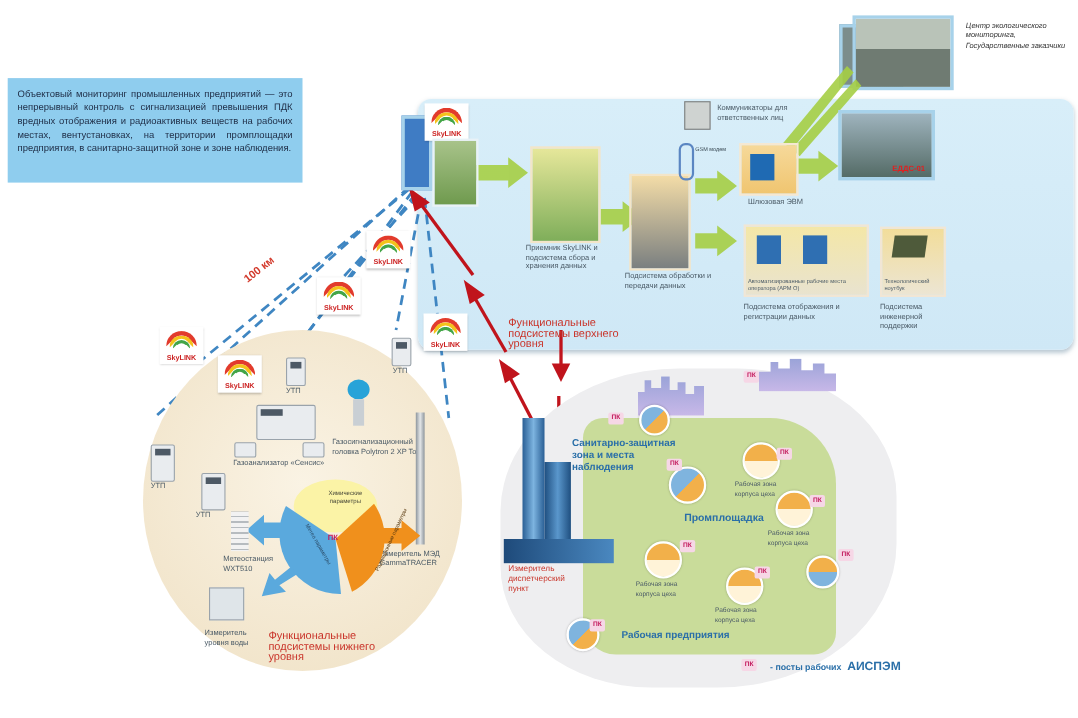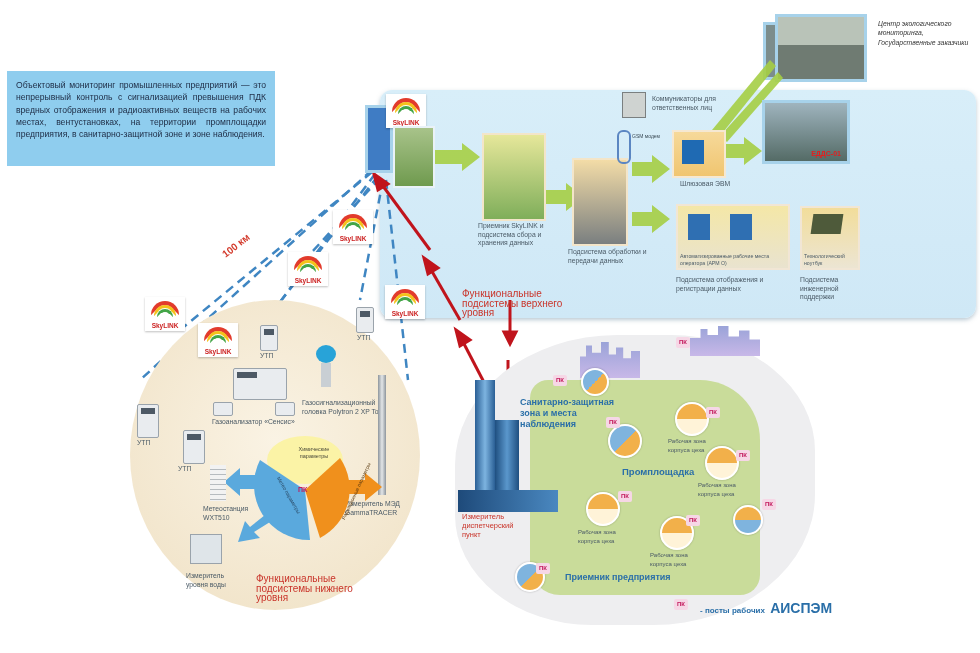--- a/index.html
+++ b/index.html
@@ -201,36 +201,36 @@
 <div class="abs" style="left:268px;top:492px;font-size:5px;color:#2a4a66;transform:rotate(60deg);">Метео параметры</div>
 <div class="abs" style="left:325px;top:488px;font-size:5px;color:#5a3a10;transform:rotate(-65deg);">Радиационные параметры</div>
 <div class="abs" style="left:298px;top:486px;font-size:7px;color:#c2185b;font-weight:bold;">ПК</div>
 
 <div class="abs" style="left:210px;top:465px;width:16px;height:36px;background:repeating-linear-gradient(180deg,#f2f2f2 0 4px,#b6bbbf 4px 5px);"></div>
 <div class="abs small" style="left:203px;top:505px;width:60px;">Метеостанция WXT510</div>
 
 <div class="abs" style="left:190px;top:534px;width:30px;height:28px;background:#dfe5e9;border:1px solid #9aa3ab;"></div>
 <div class="abs small" style="left:186px;top:572px;width:50px;">Измеритель уровня воды</div>
 
-<div class="abs red-label" style="left:256px;top:574px;width:120px;">Функциональные подсистемы нижнего уровня</div>
+<div class="abs red-label" style="left:244px;top:574px;width:120px;">Функциональные подсистемы нижнего уровня</div>
 
 <div class="abs enterprise-outer"></div>
 <div class="abs enterprise-green"></div>
 
 <div class="abs" style="left:580px;top:342px;width:60px;height:36px;background:linear-gradient(180deg,#9aa3d8,#c8b8e8);clip-path:polygon(0 100%,0 40%,10% 40%,10% 10%,20% 10%,20% 30%,35% 30%,35% 0,48% 0,48% 35%,60% 35%,60% 15%,72% 15%,72% 45%,85% 45%,85% 25%,100% 25%,100% 100%);"></div>
 <div class="abs" style="left:690px;top:326px;width:70px;height:30px;background:linear-gradient(180deg,#9aa3d8,#c8b8e8);clip-path:polygon(0 100%,0 40%,15% 40%,15% 10%,25% 10%,25% 30%,40% 30%,40% 0,55% 0,55% 35%,70% 35%,70% 15%,85% 15%,85% 45%,100% 45%,100% 100%);"></div>
 
 <div class="abs" style="left:475px;top:380px;width:20px;height:130px;background:linear-gradient(90deg,#2a5f95,#7db4e0,#2a5f95);"></div>
 <div class="abs" style="left:495px;top:420px;width:24px;height:90px;background:linear-gradient(90deg,#1f4f80,#5a97cc,#1f4f80);"></div>
 <div class="abs" style="left:458px;top:490px;width:100px;height:22px;background:linear-gradient(90deg,#1e4a7a,#4a88c0);"></div>
 <div class="abs" style="left:462px;top:512px;width:70px;font-size:7.5px;line-height:9px;color:#c9342a;">Измеритель диспетчерский пункт</div>
 
 <div class="abs blue-zone" style="left:520px;top:397px;width:110px;font-size:9px;line-height:11px;">Санитарно-защитная зона и места наблюдения</div>
 <div class="abs blue-zone" style="left:622px;top:466px;font-size:9.5px;">Промплощадка</div>
-<div class="abs blue-zone" style="left:565px;top:572px;font-size:9px;">Приемник предприятия</div>
+<div class="abs blue-zone" style="left:565px;top:572px;font-size:9px;">Рабочая предприятия</div>
 
 <div class="abs workzone" style="left:675px;top:402px;"></div>
 <div class="abs small" style="left:668px;top:437px;width:50px;font-size:6px;">Рабочая зона корпуса цеха</div>
 <div class="abs workzone" style="left:705px;top:446px;"></div>
 <div class="abs small" style="left:698px;top:481px;width:50px;font-size:6px;">Рабочая зона корпуса цеха</div>
 <div class="abs workzone" style="left:586px;top:492px;"></div>
 <div class="abs small" style="left:578px;top:528px;width:50px;font-size:6px;">Рабочая зона корпуса цеха</div>
 <div class="abs workzone" style="left:660px;top:516px;"></div>
 <div class="abs small" style="left:650px;top:551px;width:50px;font-size:6px;">Рабочая зона корпуса цеха</div>
 <div class="abs workzone" style="left:608px;top:424px;background:linear-gradient(135deg,#7fb4de 0 50%,#f2b04a 50% 100%);"></div>
@@ -264,14 +264,14 @@
   </div>
 <div class="abs pk" style="left:530px;top:556px;">
     <div class="pk-core">ПК</div>
   </div>
 
 <div class="abs pk" style="left:668px;top:592px;">
     <div class="pk-core">ПК</div>
   </div>
 <div class="abs" style="left:700px;top:600px;font-size:8px;font-weight:bold;color:#2a6fa8;">
   <span>- посты рабочих</span>
-  <span style="font-size:14px;margin-left:3px;">АИСПЭМ</span>
+  <span style="font-size:11px;margin-left:3px;">АИСПЭМ</span>
 </div>
 
 </body></html>

